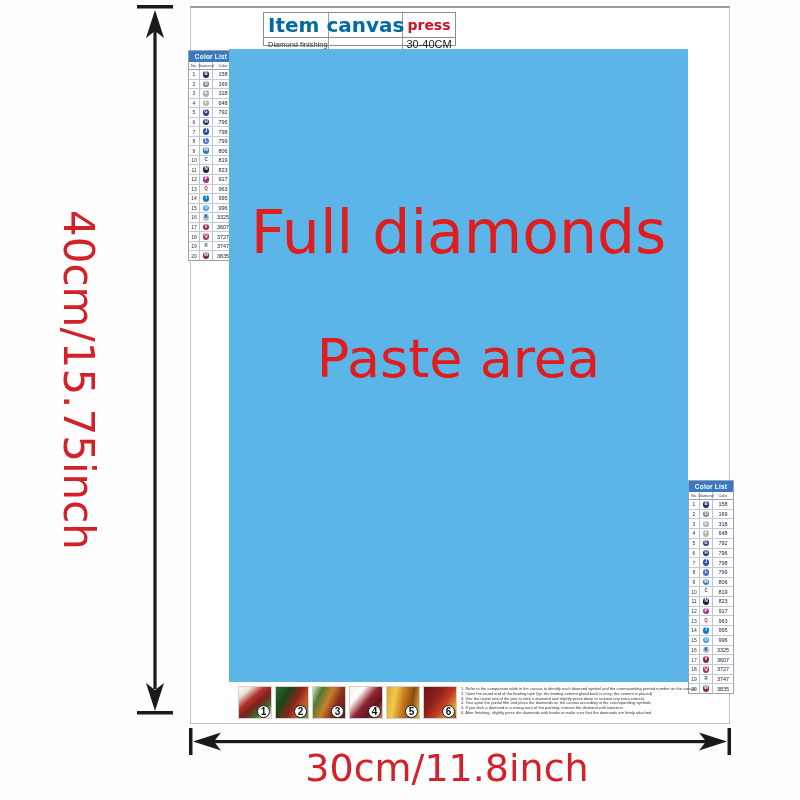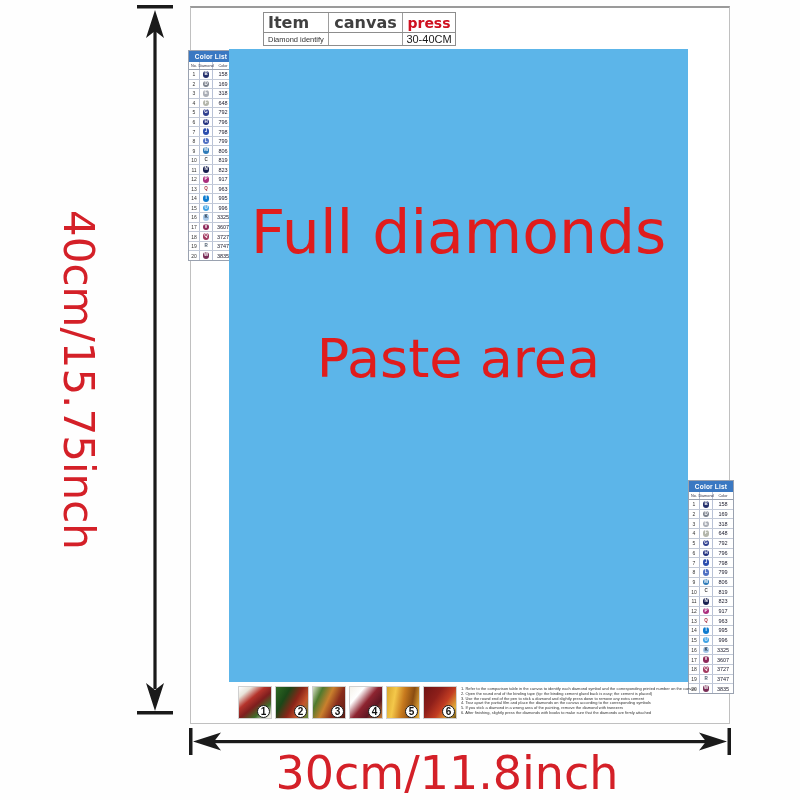--- a/index.html
+++ b/index.html
@@ -10,21 +10,21 @@
   .paper{position:absolute;left:190px;top:6px;width:540px;height:718px;background:#ffffff;
          border:1px solid #c0c0c0;border-top:2px solid #9a9a9a;}
   
   .spec{position:absolute;left:72px;top:4px;width:193px;height:34px;border:1px solid #8d8d8d;
         display:flex;flex-direction:column;background:#fff;}
   .spec-row{display:flex;flex:1;}
   .spec-row.hdr{border-bottom:1px solid #8d8d8d;}
   .spec-c1{width:65px;border-right:1px solid #9d9d9d;display:flex;align-items:center;padding-left:4px;}
   .spec-c2{width:74px;border-right:1px solid #9d9d9d;display:flex;align-items:center;justify-content:center;}
   .spec-c3{flex:1;display:flex;align-items:center;justify-content:center;}
-  .spec-hd{font-family:"DejaVu Sans",sans-serif;font-size:16px;font-weight:bold;color:#404040;}
+  .spec-hd{font-family:"DejaVu Sans",sans-serif;font-size:20px;font-weight:bold;color:#0369a1;}
   .spec-hd.size{font-size:14px;color:#cf1020;}
   .spec-item{font-size:7.5px;color:#333;}
   .spec-size{font-size:11px;color:#1a1a1a;}
   
   .paste{position:absolute;left:38px;top:41px;width:459px;height:633px;}
   .paste-line{position:absolute;left:50%;transform:translateX(-50%);white-space:nowrap;
               font-family:"DejaVu Sans",sans-serif;}
   .paste-line.l1{top:148px;font-size:60px;}
   .paste-line.l2{top:278px;font-size:54px;}
   
@@ -54,21 +54,21 @@
             border-radius:50%;background:#fff;color:#111;font-size:10px;font-weight:bold;
             display:flex;align-items:center;justify-content:center;}
   .instructions{position:absolute;left:270px;top:679px;width:255px;height:33px;overflow:hidden;}
   .ins-line{font-size:4px;line-height:4.8px;color:#333;white-space:nowrap;}
   
   .vdim-svg{position:absolute;left:133px;top:5px;}
   .hdim-svg{position:absolute;left:184px;top:728px;}
   .vlabel{position:absolute;left:78px;top:380px;transform:translate(-50%,-50%) rotate(90deg);
           white-space:nowrap;font-family:"DejaVu Sans",sans-serif;font-size:42px;}
   .hlabel{position:absolute;left:447px;top:746px;transform:translateX(-50%);white-space:nowrap;
-          font-family:"DejaVu Sans",sans-serif;font-size:46px;}
+          font-family:"DejaVu Sans",sans-serif;font-size:38px;}
 </style>
 </head>
 <body>
 
 <div class="stage">
 
   <svg class="vdim-svg" width="44" height="712" viewBox="0 0 44 712">
     <rect x="4" y="0" width="36" height="3.5" fill="#1a1a1a"></rect>
     <polygon points="22,5 31,33 22,26 13,33" fill="#1a1a1a"></polygon>
     <rect x="20.4" y="26" width="3.2" height="658" fill="#1a1a1a"></rect>
@@ -88,21 +88,21 @@
 
   <div class="paper">
 
     <div class="spec">
       <div class="spec-row hdr">
         <div class="spec-c1 spec-hd">Item</div>
         <div class="spec-c2 spec-hd">canvas</div>
         <div class="spec-c3 spec-hd size">press</div>
       </div>
       <div class="spec-row">
-        <div class="spec-c1 spec-item">Diamond identify</div>
+        <div class="spec-c1 spec-item">Diamond finishing</div>
         <div class="spec-c2"></div>
         <div class="spec-c3 spec-size">30-40CM</div>
       </div>
     </div>
 
     <div class="clist left">
       <div class="cl-title" style="background: rgb(58, 120, 194);">Color List</div>
       <div class="cl-cols">
         <span class="cl-col-no">No.</span>
         <span class="cl-col-sym">Diamond</span>

